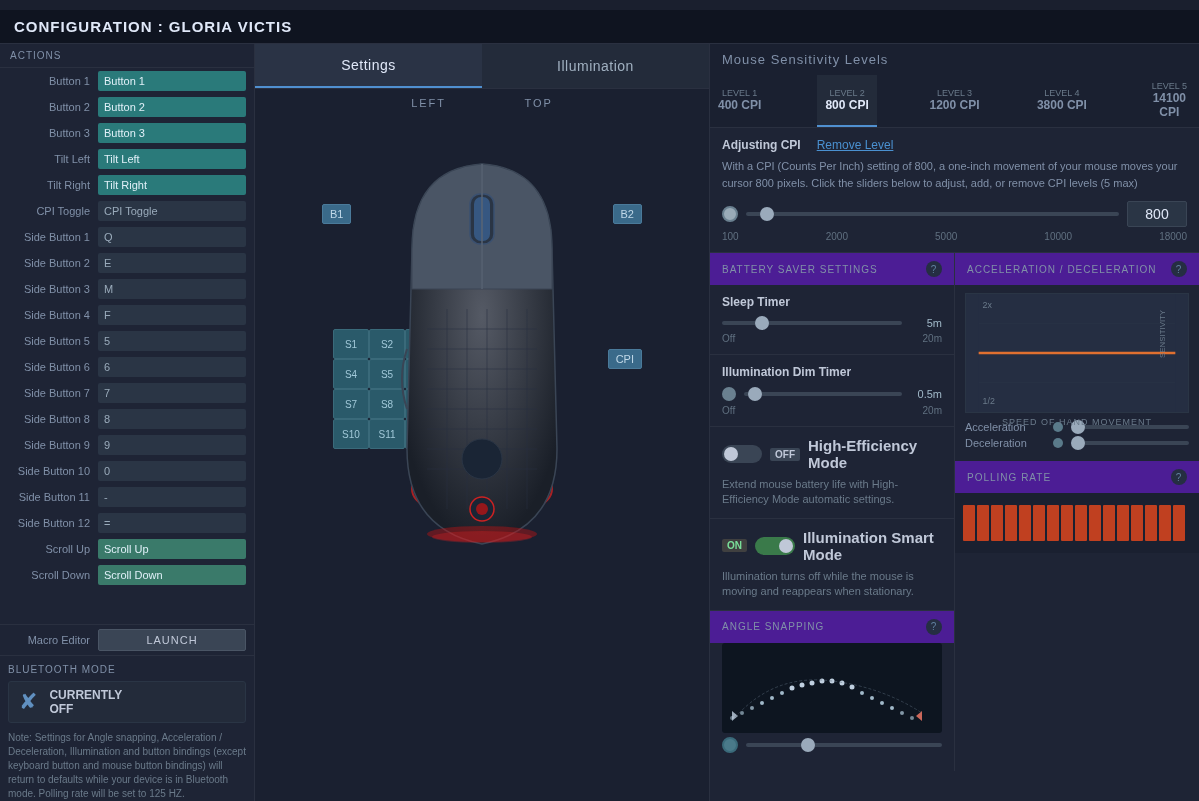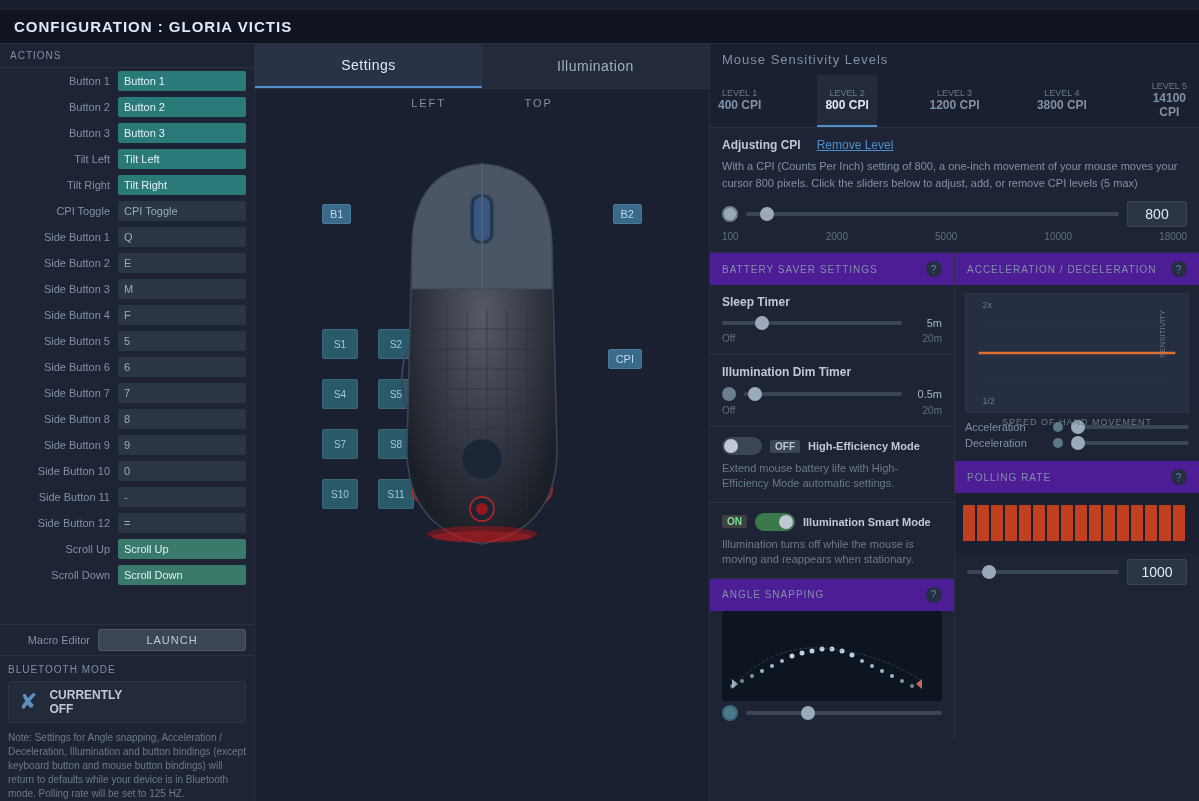--- a/index.html
+++ b/index.html
@@ -38,21 +38,20 @@
     .actions-header {
       padding: 6px 10px;
       font-size: 10px;
       color: #8090a8;
       letter-spacing: 1px;
       border-bottom: 1px solid #2a3040;
     }
     .actions-list {
       flex: 1;
       overflow-y: auto;
-      padding-left: 20px;
     }
     .action-row {
       display: flex;
       align-items: center;
       padding: 2px 8px;
       height: 26px;
     }
     .action-label {
       width: 90px;
       text-align: right;
@@ -196,26 +195,26 @@
       background: #3a6a8a;
       color: #c0d8e8;
       font-size: 11px;
       border: 1px solid #4a7a9a;
       padding: 3px 7px;
       cursor: pointer;
       border-radius: 2px;
     }
     .side-btn-group {
       position: absolute;
-      left: 10px;
+      left: 21px;
       top: 200px;
       display: grid;
       grid-template-columns: repeat(3, 36px);
       grid-template-rows: repeat(4, 30px);
-      gap: 20px;
+      gap: 0;
     }
     .side-btn {
       background: #2a5a6a;
       color: #a0c8d8;
       font-size: 10px;
       border: 1px solid #3a6a7a;
       display: flex;
       align-items: center;
       justify-content: center;
       cursor: pointer;
@@ -390,21 +389,21 @@
     .toggle-switch.off { background: #3a4555; }
     .toggle-switch.on { background: #3a7a4a; }
     .toggle-knob {
       width: 14px;
       height: 14px;
       background: #c0c8d8;
       border-radius: 50%;
     }
     .toggle-switch.on .toggle-knob { margin-left: auto; }
     .toggle-label {
-      font-size: 11px;
+      font-size: 15px;
       font-weight: bold;
       color: #c0c8d8;
     }
     .toggle-state {
       font-size: 10px;
       font-weight: bold;
       color: #c0c8d8;
       background: #3a4555;
       padding: 1px 5px;
       border-radius: 2px;
@@ -871,20 +870,16 @@
             <div class="poll-bar"></div>
             <div class="poll-bar"></div>
             <div class="poll-bar"></div>
             <div class="poll-bar"></div>
             <div class="poll-bar"></div>
             <div class="poll-bar"></div>
             <div class="poll-bar"></div>
             <div class="poll-bar"></div>
             <div class="poll-bar"></div>
           </div>
-        <div class="polling-slider-row">
-          <input type="range" min="125" max="8000" value="1000" style="flex: 1 1 0%;">
-          <div class="cpi-value-box">1000</div>
-        </div>
       </div>
     </div>
   </div>
 </div>
 
 </body></html>

